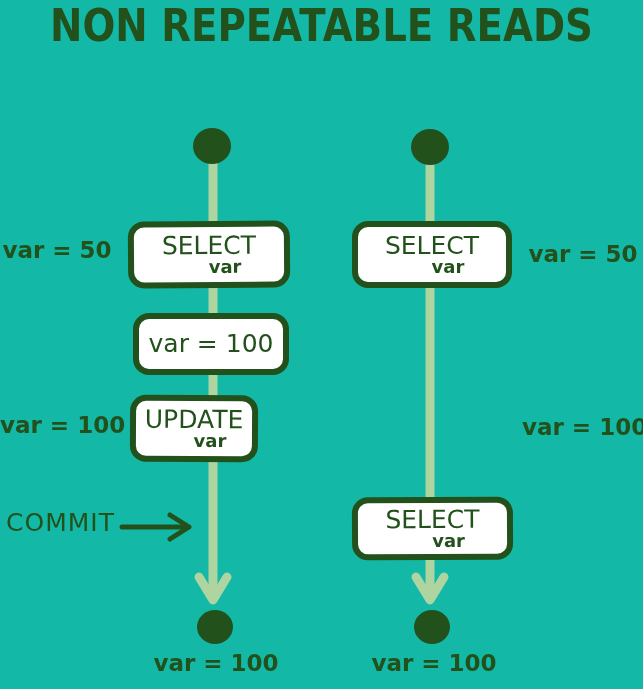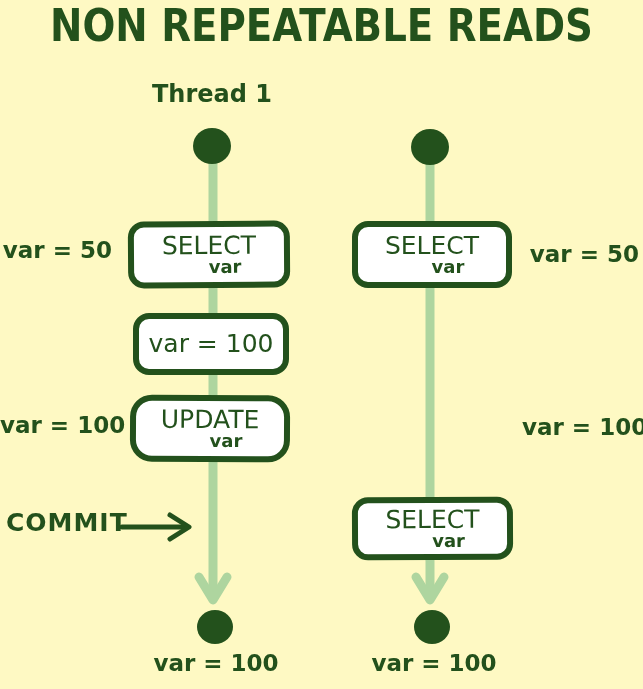--- a/index.html
+++ b/index.html
@@ -9,21 +9,21 @@
   html, body {
     margin: 0;
     padding: 0;
     background: #ffffff;
     font-family: "DejaVu Sans", sans-serif;
   }
   .canvas {
     position: relative;
     width: 643px;
     height: 689px;
-    background: #fef9c3;
+    background: #14b8a6;
     overflow: hidden;
     color: var(--dark-green);
   }
   .svg-layer {
     position: absolute;
     left: 0; top: 0;
     width: 643px; height: 689px;
   }
   .tl-line {
     stroke: var(--light-green);
@@ -76,40 +76,40 @@
     display: flex;
     flex-direction: column;
     align-items: center;
     justify-content: center;
     line-height: 1.02;
   }
   .box-line1 { font-size: 25px; font-weight: normal; }
   .box-line2 { font-size: 18px; font-weight: bold; margin-left: 32px; }
   .t1-box1 { left: 128px; top: 221px; width: 162px; height: 67px; transform: rotate(-0.4deg); }
   .t1-box2 { left: 133px; top: 313px; width: 156px; height: 62px; }
-  .t1-box3 { left: 130px; top: 395px; width: 160px; height: 67px; transform: rotate(0.3deg); border-radius: 22px; }
+  .t1-box3 { left: 130px; top: 395px; width: 128px; height: 67px; transform: rotate(0.3deg); }
   .t2-box1 { left: 352px; top: 221px; width: 160px; height: 67px; }
   .t2-box2 { left: 352px; top: 497px; width: 161px; height: 63px; transform: rotate(-0.3deg); }
   .side-label {
     position: absolute;
     font-size: 23px;
     font-weight: bold;
-    text-align: right;
+    text-align: center;
     white-space: nowrap;
   }
   .left-var50   { left: 2px;   top: 237px; width: 110px; }
   .left-var100  { left: 0px;   top: 412px; width: 122px; }
   .right-var50  { left: 527px; top: 241px; width: 112px; }
   .right-var100 { left: 522px; top: 414px; width: 121px; }
   .commit-label {
     position: absolute;
     left: 6px; top: 508px;
     width: 112px;
     font-size: 25px;
-    font-weight: bold;
+    font-weight: normal;
     letter-spacing: 1px;
     text-align: left;
   }
   .result-label {
     position: absolute;
     top: 650px;
     width: 128px;
     font-size: 23px;
     font-weight: bold;
     text-align: center;
@@ -134,21 +134,20 @@
     <path class="tl-arrowhead" d="M 416 577 L 430 600 L 444 577"></path>
     <ellipse class="node-dot" cx="430" cy="147" rx="19" ry="18"></ellipse>
     <ellipse class="node-dot" cx="432" cy="627" rx="18" ry="17"></ellipse>
 
     <path class="commit-arrow-line" d="M 122 527 L 186 527"></path>
     <path class="commit-arrow-line" d="M 170 515 L 189 527 L 170 539"></path>
   </svg>
 
   <div class="title">NON REPEATABLE READS</div>
 
-  <div class="thread-label thread1-label">Thread 1</div>
 
   <div class="op-box t1-box1">
     <span class="box-line1">SELECT</span>
     <span class="box-line2">var</span>
   </div>
   <div class="op-box t1-box2">
     <span class="box-line1">var = 100</span>
   </div>
   <div class="op-box t1-box3">
     <span class="box-line1">UPDATE</span>

